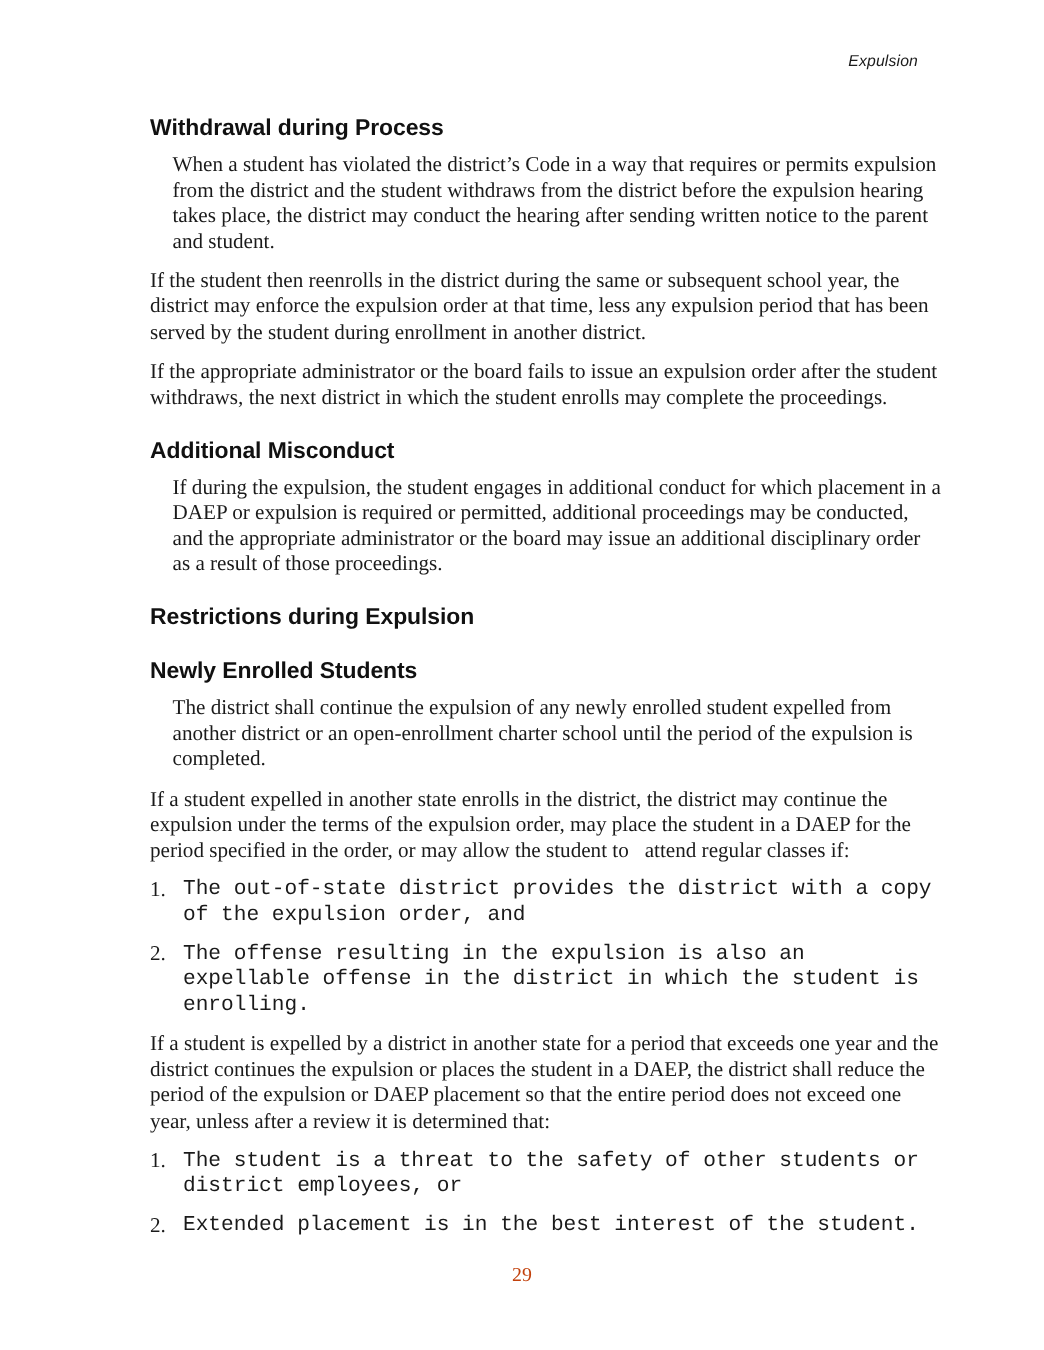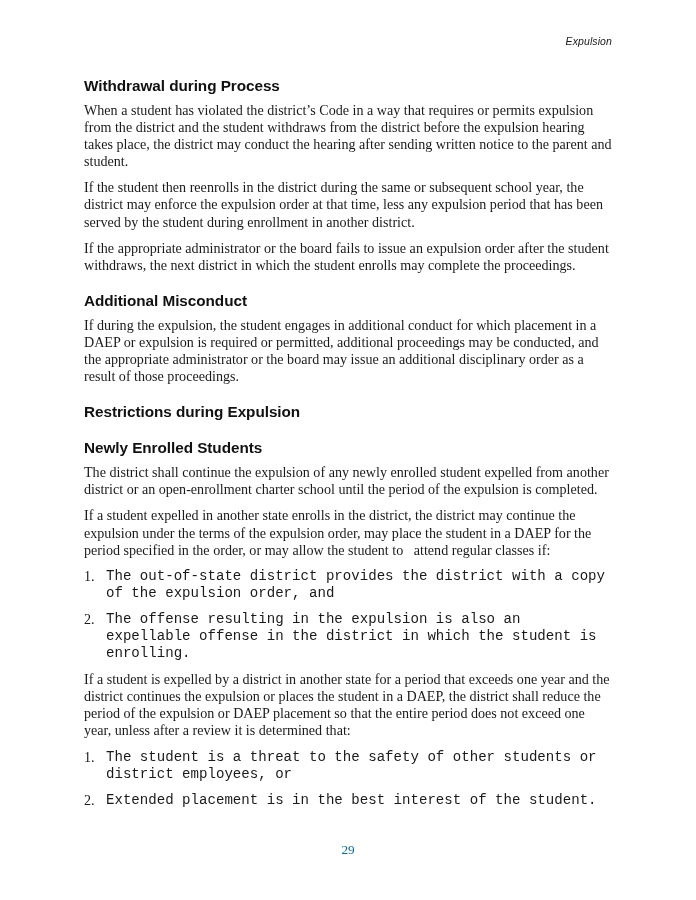--- a/index.html
+++ b/index.html
@@ -34,21 +34,21 @@
     font-style: italic;
     font-size: 10.5px;
     color: #1a1a1a;
     letter-spacing: 0.1px;
   }
 
   
   .content {
     position: absolute;
     top: 76px;
-    left: 84px;
+    left: 100px;
     width: 528px;
   }
 
   h2.section-heading {
     font-family: "Liberation Sans", "DejaVu Sans", sans-serif;
     font-weight: bold;
     font-size: 15.3px;
     line-height: 19px;
     margin: 0;
     padding: 0;
@@ -69,20 +69,21 @@
     padding: 0;
     text-align: left;
     color: #1a1a1a;
     white-space: pre-wrap;
   }
   p.para + p.para {
     margin-top: 9px;
   }
   .section-heading + p.para {
     margin-top: 7px;
+    margin-left: 15px;
   }
 
   ol.numlist {
     list-style: none;
     margin: 9px 0 0 0;
     padding: 0;
     font-family: "Liberation Serif", "DejaVu Serif", serif;
     font-size: 14.1px;
     line-height: 17.1px;
     color: #1a1a1a;
@@ -112,21 +113,21 @@
 
   
   .page-number {
     position: absolute;
     top: 842px;
     left: 0;
     width: 696px;
     text-align: center;
     font-family: "Liberation Serif", "DejaVu Serif", serif;
     font-size: 13.2px;
-    color: #0369a1;
+    color: #c2410c;
   }
 </style>
 </head>
 <body>
 
 <div class="page">
 
   <div class="running-header">Expulsion</div>
 
   <div class="content">

